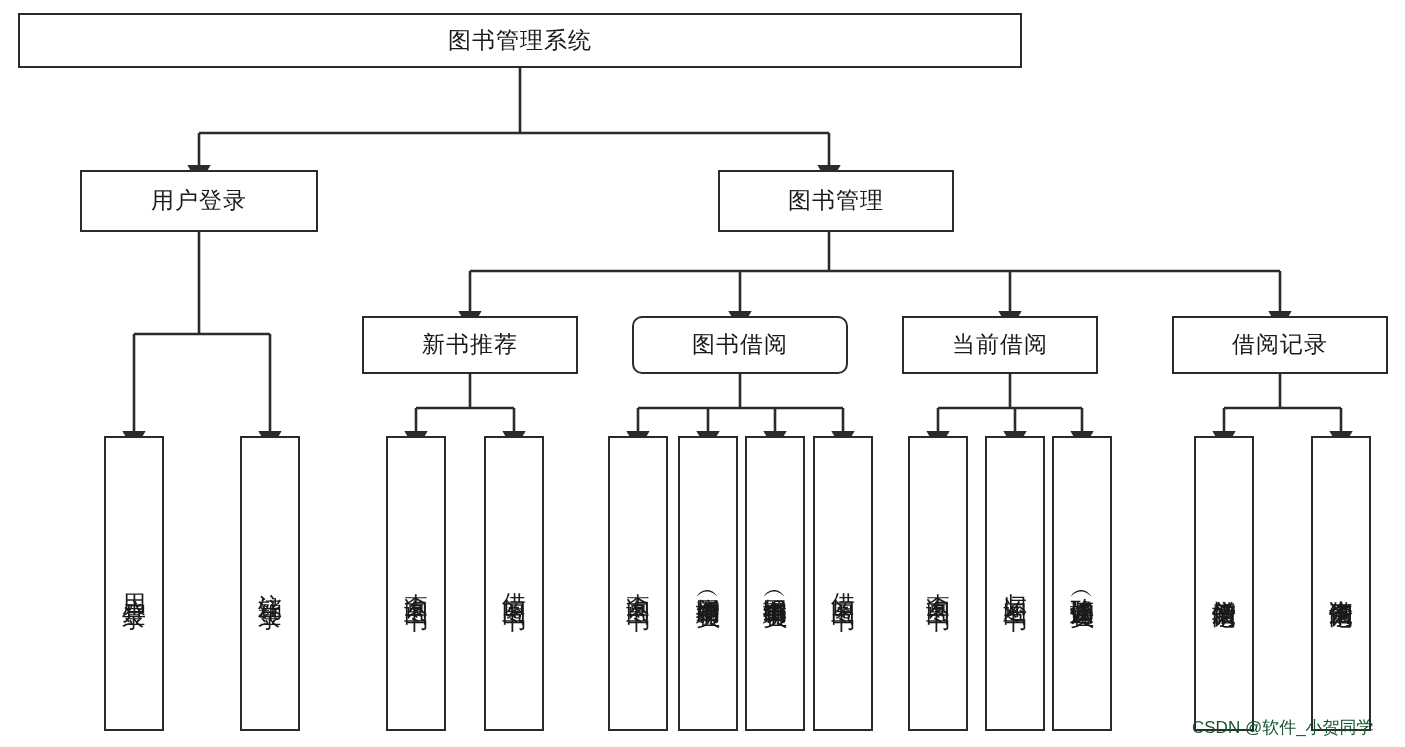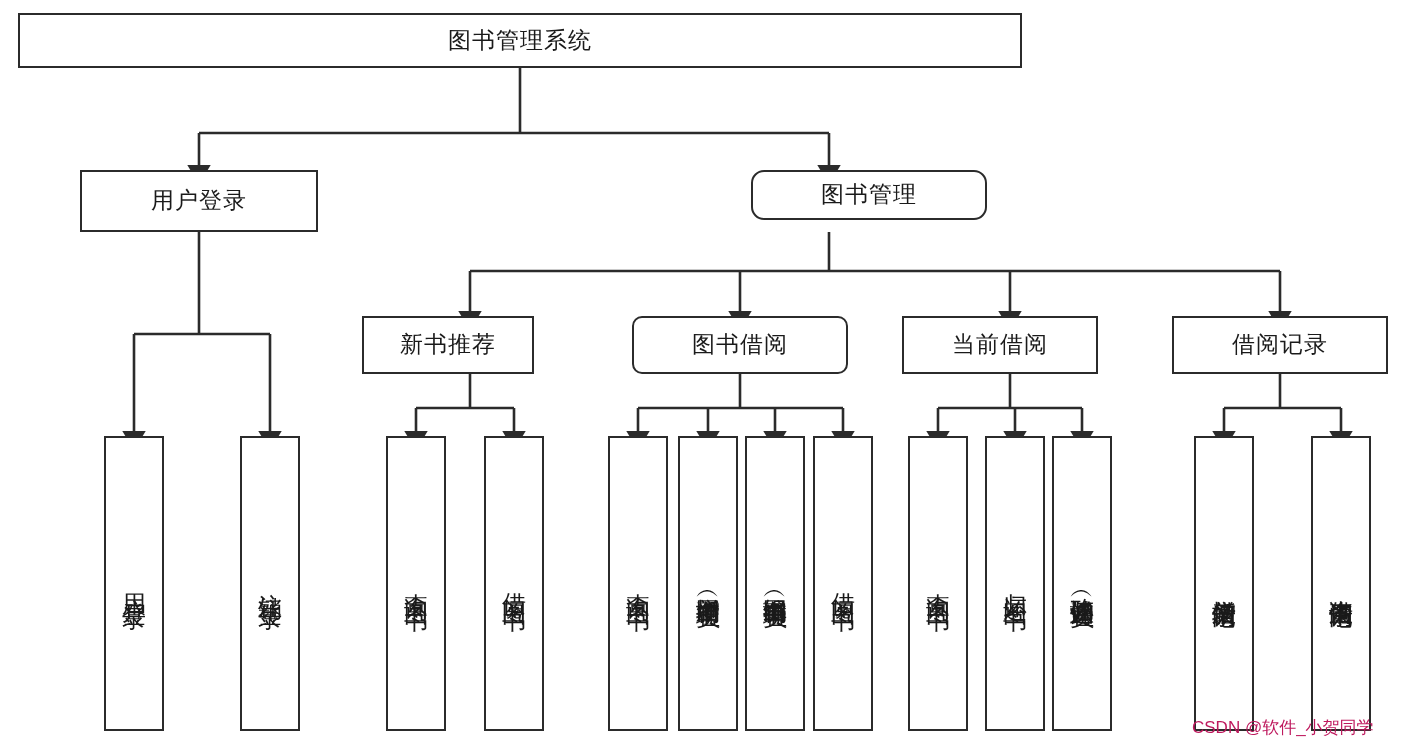--- a/index.html
+++ b/index.html
@@ -114,24 +114,24 @@
       </g>
   </svg>
 
   <div id="node-layer">
       <div class="node horizontal" style="left: 18px; top: 13px; width: 1004px; height: 55px;">
         <span class="node-label">图书管理系统</span>
       </div>
       <div class="node horizontal" style="left: 80px; top: 170px; width: 238px; height: 62px;">
         <span class="node-label">用户登录</span>
       </div>
-      <div class="node horizontal" style="left: 751px; top: 170px; width: 236px; height: 50px; border-radius: 13px;">
+      <div class="node horizontal" style="left: 718px; top: 170px; width: 236px; height: 62px;">
         <span class="node-label">图书管理</span>
       </div>
-      <div class="node horizontal" style="left: 362px; top: 316px; width: 172px; height: 58px;">
+      <div class="node horizontal" style="left: 362px; top: 316px; width: 216px; height: 58px;">
         <span class="node-label">新书推荐</span>
       </div>
       <div class="node horizontal" style="left: 632px; top: 316px; width: 216px; height: 58px; border-radius: 10px;">
         <span class="node-label">图书借阅</span>
       </div>
       <div class="node horizontal" style="left: 902px; top: 316px; width: 196px; height: 58px;">
         <span class="node-label">当前借阅</span>
       </div>
       <div class="node horizontal" style="left: 1172px; top: 316px; width: 216px; height: 58px;">
         <span class="node-label">借阅记录</span>
@@ -170,14 +170,14 @@
         <span class="node-label">确认归还（管理员）</span>
       </div>
       <div class="node vertical tight" style="left: 1194px; top: 436px; width: 60px; height: 295px;">
         <span class="node-label">新增借阅记录</span>
       </div>
       <div class="node vertical tight" style="left: 1311px; top: 436px; width: 60px; height: 295px;">
         <span class="node-label">查询借阅记录</span>
       </div>
     </div>
 
-  <div class="watermark" style="left: 1192px; top: 716px; color: #be185d;">CSDN @软件_小贺同学</div>
+  <div class="watermark" style="left: 1192px; top: 716px; color: #14532d;">CSDN @软件_小贺同学</div>
 </div>
 
 </body></html>

